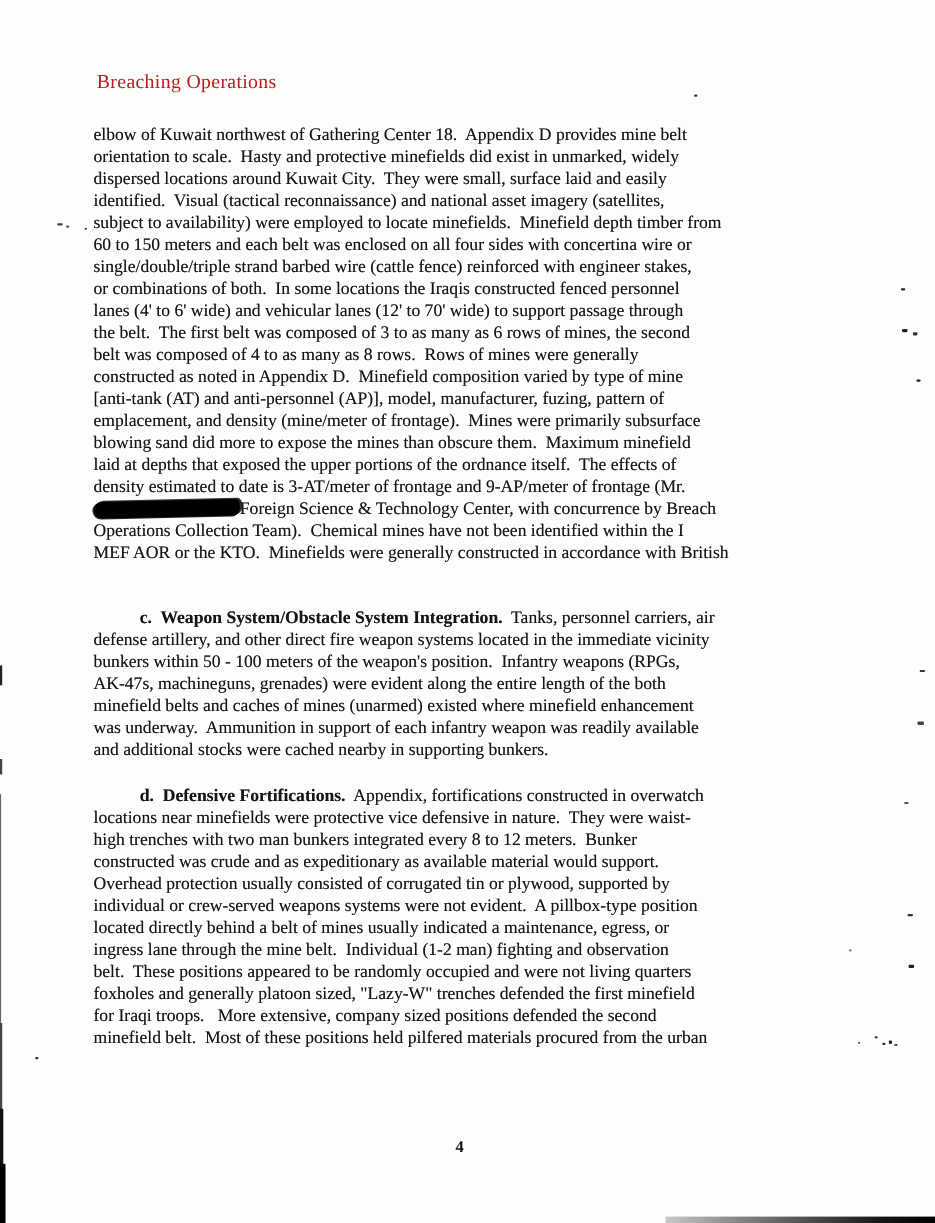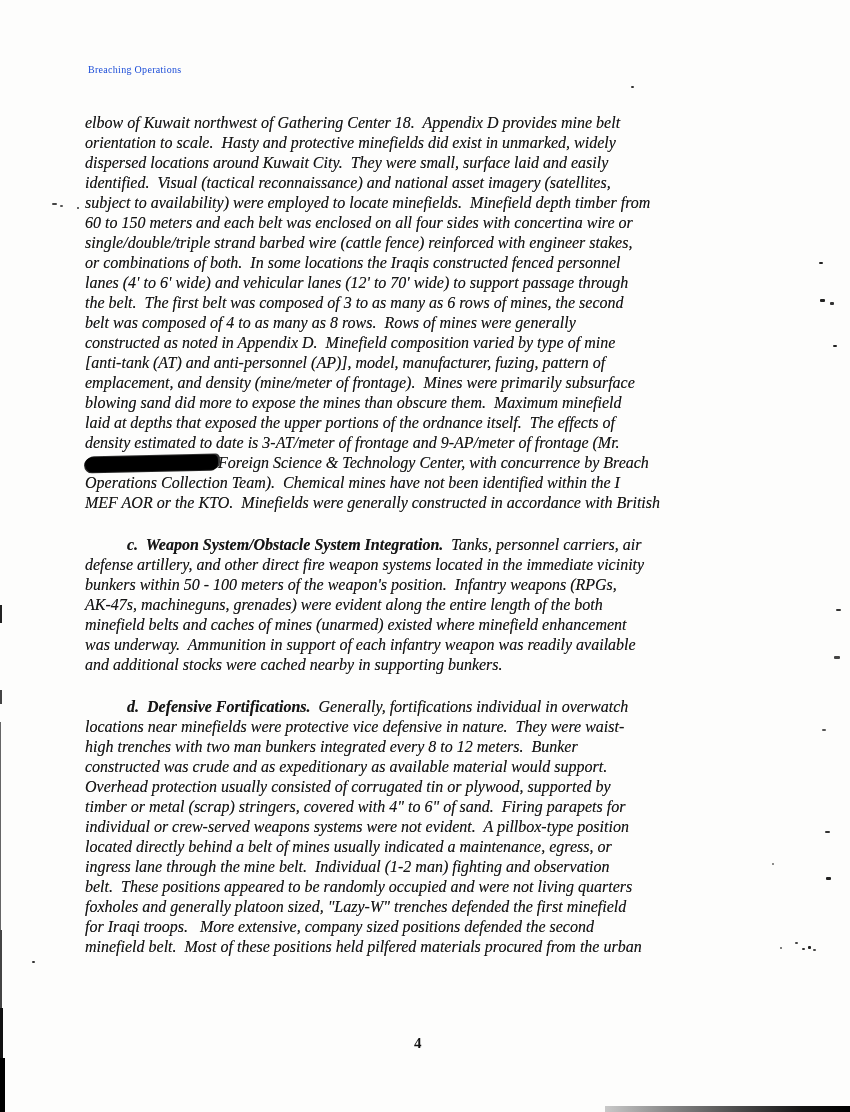--- a/index.html
+++ b/index.html
@@ -11,36 +11,35 @@
     width: 850px; height: 1112px;
     margin: 0 auto;
     background: #fdfdfc;
     overflow: hidden;
     font-family: "Liberation Serif", serif;
     color: #151515;
   }
   .running-header {
     position: absolute;
     left: 88px; top: 64px;
-    font-size: 10px;
+    font-size: 18px;
     letter-spacing: 0.3px;
-    color: #1d4ed8;
+    color: #b91c1c;
     white-space: pre;
   }
   .content {
     position: absolute;
     left: 85px; top: 113px;
     width: 710px;
     font-size: 16px;
     line-height: 20px;
     text-shadow: 0 0 0.5px rgba(25,25,25,0.55);
-    font-style: italic;
   }
   .line { white-space: pre; height: 20px; overflow: visible; }
-  .para-c { margin-top: 22px; }
+  .para-c { margin-top: 39px; }
   .para-d { margin-top: 22px; }
   .tab { display: inline-block; width: 42px; }
   .bold { font-weight: bold; }
   .redaction {
     display: inline-block;
     width: 133px; height: 15px;
     background: #000;
     border-radius: 8px 5px 7px 9px;
     transform: rotate(-1.3deg);
     vertical-align: -3px;
@@ -105,27 +104,26 @@
           <div class="line">defense artillery, and other direct fire weapon systems located in the immediate vicinity</div>
           <div class="line">bunkers within 50 - 100 meters of the weapon's position.  Infantry weapons (RPGs,</div>
           <div class="line">AK-47s, machineguns, grenades) were evident along the entire length of the both</div>
           <div class="line">minefield belts and caches of mines (unarmed) existed where minefield enhancement</div>
           <div class="line">was underway.  Ammunition in support of each infantry weapon was readily available</div>
           <div class="line">and additional stocks were cached nearby in supporting bunkers.</div>
         </div>
     </div>
 
     <div class="para para-d">
-      <div class="line"><span class="tab"></span><span class="bold">d.  Defensive Fortifications.</span><span>  Generally, fortifications individual in overwatch</span></div>
+      <div class="line"><span class="tab"></span><span class="bold">d.  Defensive Fortifications.</span><span>  Appendix, fortifications constructed in overwatch</span></div>
       <div class="linegroup">
           <div class="line">locations near minefields were protective vice defensive in nature.  They were waist-</div>
           <div class="line">high trenches with two man bunkers integrated every 8 to 12 meters.  Bunker</div>
           <div class="line">constructed was crude and as expeditionary as available material would support.</div>
           <div class="line">Overhead protection usually consisted of corrugated tin or plywood, supported by</div>
-          <div class="line">timber or metal (scrap) stringers, covered with 4" to 6" of sand.  Firing parapets for</div>
           <div class="line">individual or crew-served weapons systems were not evident.  A pillbox-type position</div>
           <div class="line">located directly behind a belt of mines usually indicated a maintenance, egress, or</div>
           <div class="line">ingress lane through the mine belt.  Individual (1-2 man) fighting and observation</div>
           <div class="line">belt.  These positions appeared to be randomly occupied and were not living quarters</div>
           <div class="line">foxholes and generally platoon sized, "Lazy-W" trenches defended the first minefield</div>
           <div class="line">for Iraqi troops.   More extensive, company sized positions defended the second</div>
           <div class="line">minefield belt.  Most of these positions held pilfered materials procured from the urban</div>
         </div>
     </div>
 

